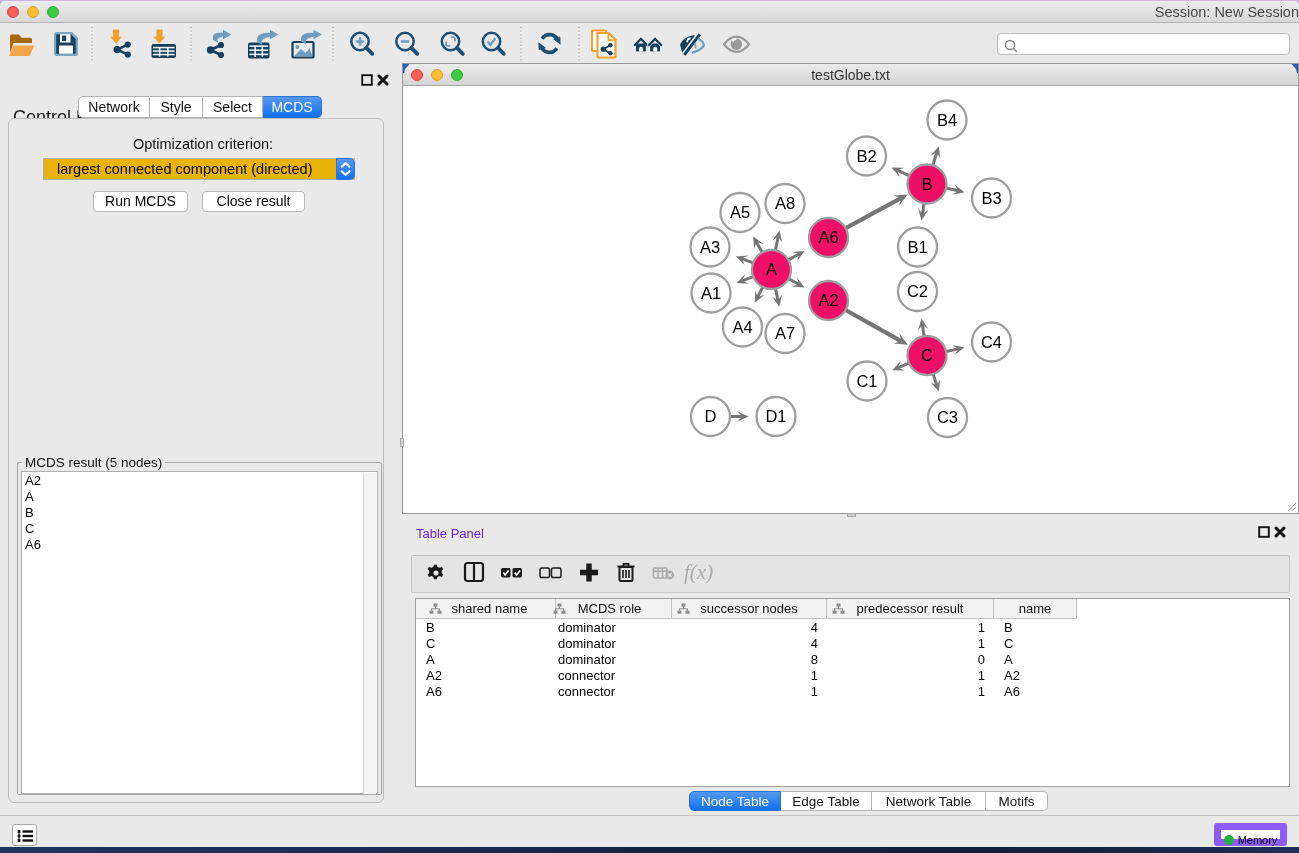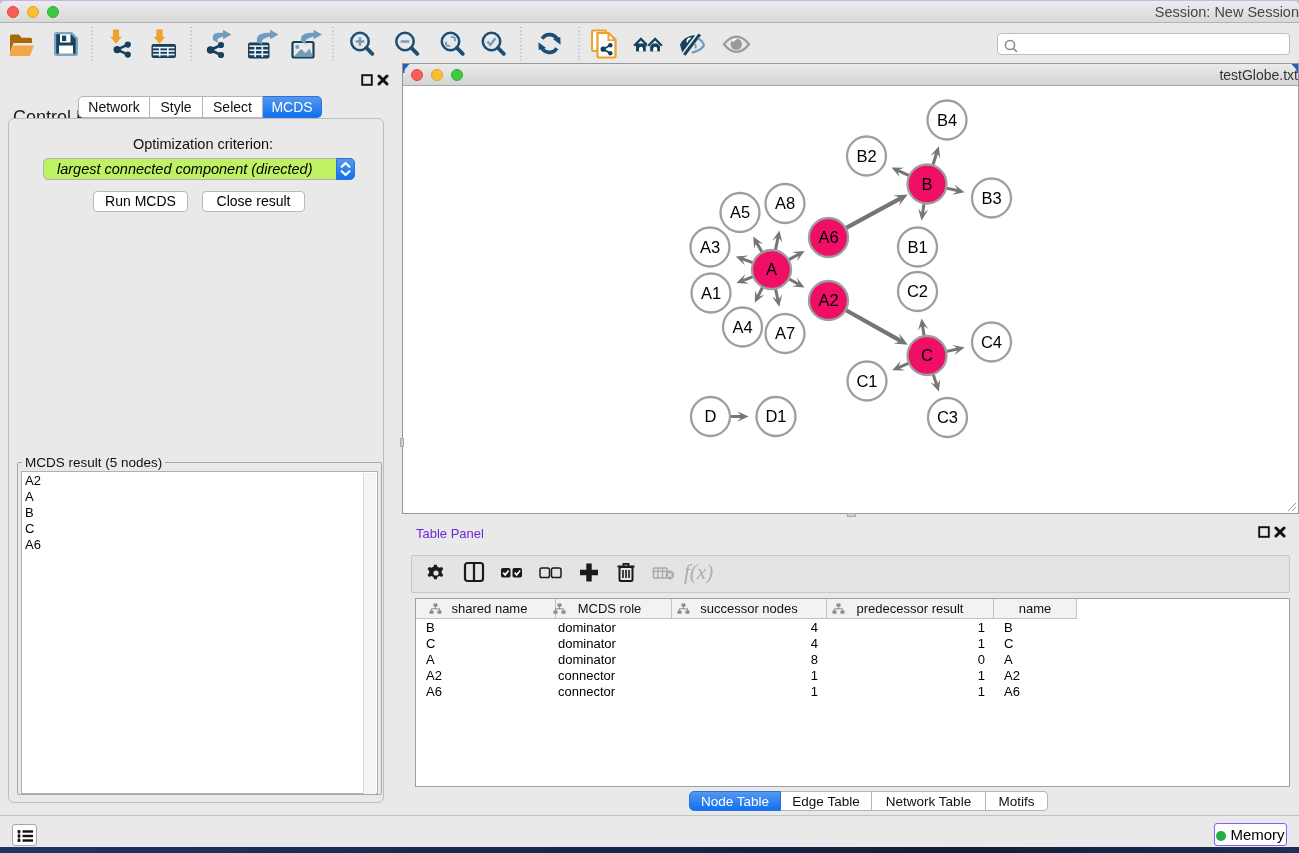--- a/index.html
+++ b/index.html
@@ -31,21 +31,21 @@
   text-align:center; }
 .tab.first { border-left:1px solid #b4b4b4; border-radius:5px 0 0 5px; }
 .tab.last  { border-radius:0 5px 5px 0; }
 .tab.sel { background:linear-gradient(#5598ee,#1070f3); color:#fff;
   border-color:#2a72d8; }
 #cpBody { position:absolute; left:8px; top:117px; width:376px; height:685px;
   background:#e9e9e9; border:1px solid #bdbdbd; border-radius:6px; }
 #optlabel { position:absolute; left:7px; top:135px; width:392px; text-align:center;
   font-size:14.5px; color:#111; }
 #combo { position:absolute; left:43px; top:157px; width:312px; height:22px;
-  background:#bef264; border:1px solid #b0b0b0; border-radius:5px;font-style:italic; }
+  background:#eab308; border:1px solid #b0b0b0; border-radius:0; }
 #combo .ctext { position:absolute; left:13px; top:2px; font-size:14.5px; color:#000; }
 #combo .spin { position:absolute; right:-1px; top:-1px; width:19px; height:22px;
   background:linear-gradient(#5598ee,#1070f3); border-radius:0 5px 5px 0;
   border:1px solid #2a72d8; }
 .btn { position:absolute; height:21px; background:#fff;
   border:1px solid #b9b9b9; border-radius:4px; font-size:14px; color:#000;
   text-align:center; line-height:19px; }
 #fieldset { position:absolute; left:17px; top:461px; width:365px; height:333px;
   border:1px solid #a8a8a8; border-radius:2px; }
 #fieldset .legend { position:absolute; left:4px; top:-8px; background:#e9e9e9;
@@ -56,21 +56,21 @@
 #mlist .sbar { position:absolute; right:1px; top:1px; width:13px; height:321px;
   background:#f4f4f4; border-left:1px solid #d8d8d8; }
 
 #net { position:absolute; left:402px; top:62px; width:897px; height:451px;
   background:#fff; border:1.5px solid #979797; }
 #nettitle { position:absolute; left:0; top:0; width:100%; height:22px;
   background:linear-gradient(#ebebeb,#d4d4d4); border-bottom:1px solid #a8a8a8; }
 #nettitle .t1 { left:8px; background:#f85f58; border:0.5px solid #e2453e; width:12px;height:12px;}
 #nettitle .t2 { left:28px; background:#fbbe30; border:0.5px solid #e0a329; width:12px;height:12px;}
 #nettitle .t3 { left:48px; background:#3cc944; border:0.5px solid #2fae35; width:12px;height:12px;}
-#nettitle .title { position:absolute; width:100%; top:3px; text-align:right;
+#nettitle .title { position:absolute; width:100%; top:3px; text-align:center;
   font-size:14px; color:#333; }
 #netgrip1 { position:absolute; left:-3px; top:374px; width:4px; height:9px;
   background:#cfcfcf; border:1px solid #aaa; }
 #netgrip2 { position:absolute; left:444px; top:449px; width:9px; height:4px;
   background:#cfcfcf; border:1px solid #aaa; }
 
 #tpanel { position:absolute; left:392px; top:513px; width:907px; height:302px;
   background:#e9e9e9; }
 #tpanel .ptitle { position:absolute; left:24px; top:12px; font-size:13px; color:#6d28d9; }
 #ttoolbar { position:absolute; left:19px; top:41px; width:879px; height:38px;
@@ -86,22 +86,22 @@
 #tbody .trow { position:absolute; height:16px; line-height:16px; width:100%; }
 #tbody .c { position:absolute; }
 #btabs { position:absolute; left:279px; top:277px; height:21px;padding-left:18px; }
 #btabs .tab { height:20px; line-height:19px; font-size:13.5px; }
 
 #statusbar { position:absolute; left:0; top:814px; width:1299px; height:31px;
   background:#e9e9e9; border-top:1px solid #c2c2c2; }
 #listbtn { position:absolute; left:12px; top:8px; width:25px; height:22px;
   background:#fdfdfd; border:1px solid #a8a8a8; border-radius:3px; }
 #membtn { position:absolute; right:12px; top:7px; width:73px; height:23px;
-  background:#fdfdfd; border:1px solid #8b5cf6; border-radius:3px;
-  font-size:15px; color:#000; line-height:21px; text-align:center; }
+  background:#fdfdfd; border:7px solid #8b5cf6; border-radius:3px;
+  font-size:11px; color:#000; line-height:21px; text-align:center; }
 #membtn .dot { display:inline-block; width:10px; height:10px; border-radius:50%;
   background:#1faf42; margin-right:4px; vertical-align:-1px; }
 </style></head><body>
 <div id="deskTop"></div>
 <div id="win">
     <div id="titlebar">
       <div class="tl t1"></div>
       <div class="tl t2"></div>
       <div class="tl t3"></div>
       <div class="title">Session: New Session</div>

